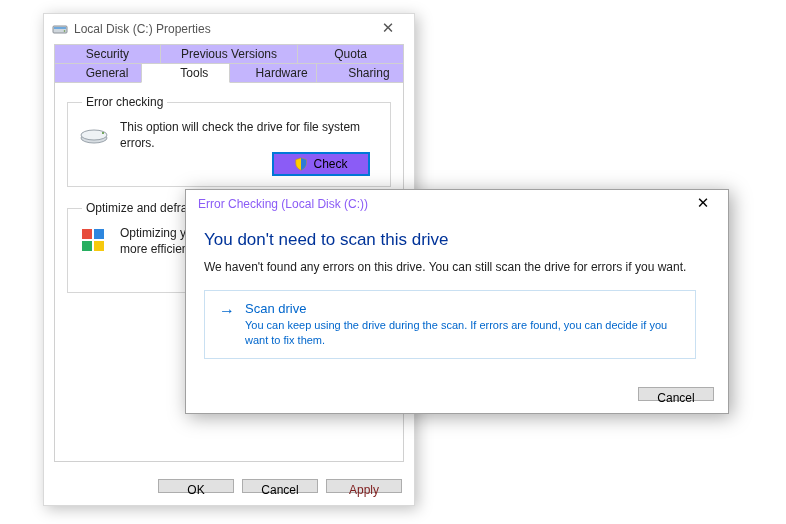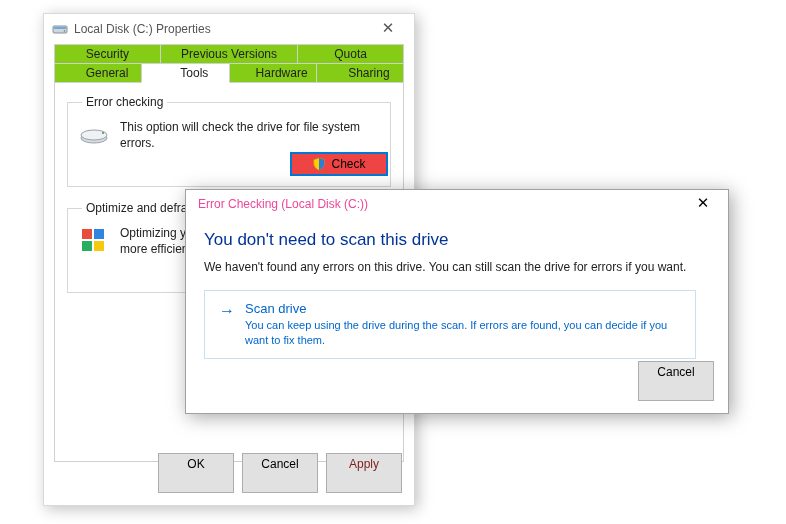--- a/index.html
+++ b/index.html
@@ -39,21 +39,21 @@
       color: #555;
       font-size: 15px;
       line-height: 22px;
     }
 
     .tabs-wrap { padding: 0 10px; }
     .tabs-row { display: flex; }
     .tab {
       border: 1px solid #d0d0d0;
       border-bottom: none;
-      background: #84cc16;
+      background: #c4b5fd;
       font-size: 12px;
       color: #222;
       height: 20px;
       line-height: 19px;
       text-align: center;
       position: relative;
     }
     .tabs-row1 .tab { flex: 1 1 0; }
     .tabs-row1 .tab + .tab { margin-left: -1px; }
     .tabs-row2 { margin-top: -1px; }
@@ -84,45 +84,45 @@
       color: #222;
       padding: 0 4px;
       margin-left: 4px;
     }
     .group-body { display: flex; align-items: flex-start; gap: 10px; }
     .group-icon { flex: 0 0 32px; height: 32px; display:flex; align-items:center; justify-content:center; }
     .group-text { font-size: 12px; color: #222; line-height: 1.35; }
 
     .check-btn {
       position: absolute;
-      right: 2px;
+      right: 20px;
       bottom: 10px;
       width: 98px;
       height: 24px;
       border: 2px solid #0078d7;
-      background: #ef4444;
+      background: #8b5cf6;
       font-size: 12px;
       display: flex;
       align-items: center;
       justify-content: center;
       gap: 5px;
       cursor: pointer;
     }
     .shield-icon { width:14px; height:14px; }
 
     .props-buttons {
       position: absolute;
       right: 12px;
       bottom: 12px;
       display: flex;
       gap: 8px;
     }
     .btn {
       width: 76px;
-      height: 40px;
+      height: 14px;
       border: 1px solid #adadad;
       background: #e1e1e1;
       font-size: 12px;
       text-align: center;
       line-height: 20px;
       cursor: pointer;
     }
     .btn.disabled { color: #7f1d1d; cursor: default; }
 
     
@@ -136,21 +136,21 @@
       border: 1px solid #a0a0a0;
       box-shadow: 3px 3px 18px rgba(0,0,0,0.35);
       z-index: 10;
     }
     .ec-titlebar {
       height: 28px;
       display: flex;
       align-items: center;
       padding: 0 4px 0 12px;
     }
-    .ec-title { font-size: 12px; color: #ec4899; }
+    .ec-title { font-size: 12px; color: #8b5cf6; }
     .ec-close {
       margin-left: auto;
       width: 42px;
       height: 24px;
       text-align: center;
       font-size: 15px;
       line-height: 22px;
       color: #000;
     }
     .ec-body { padding: 4px 32px 0 18px; }

